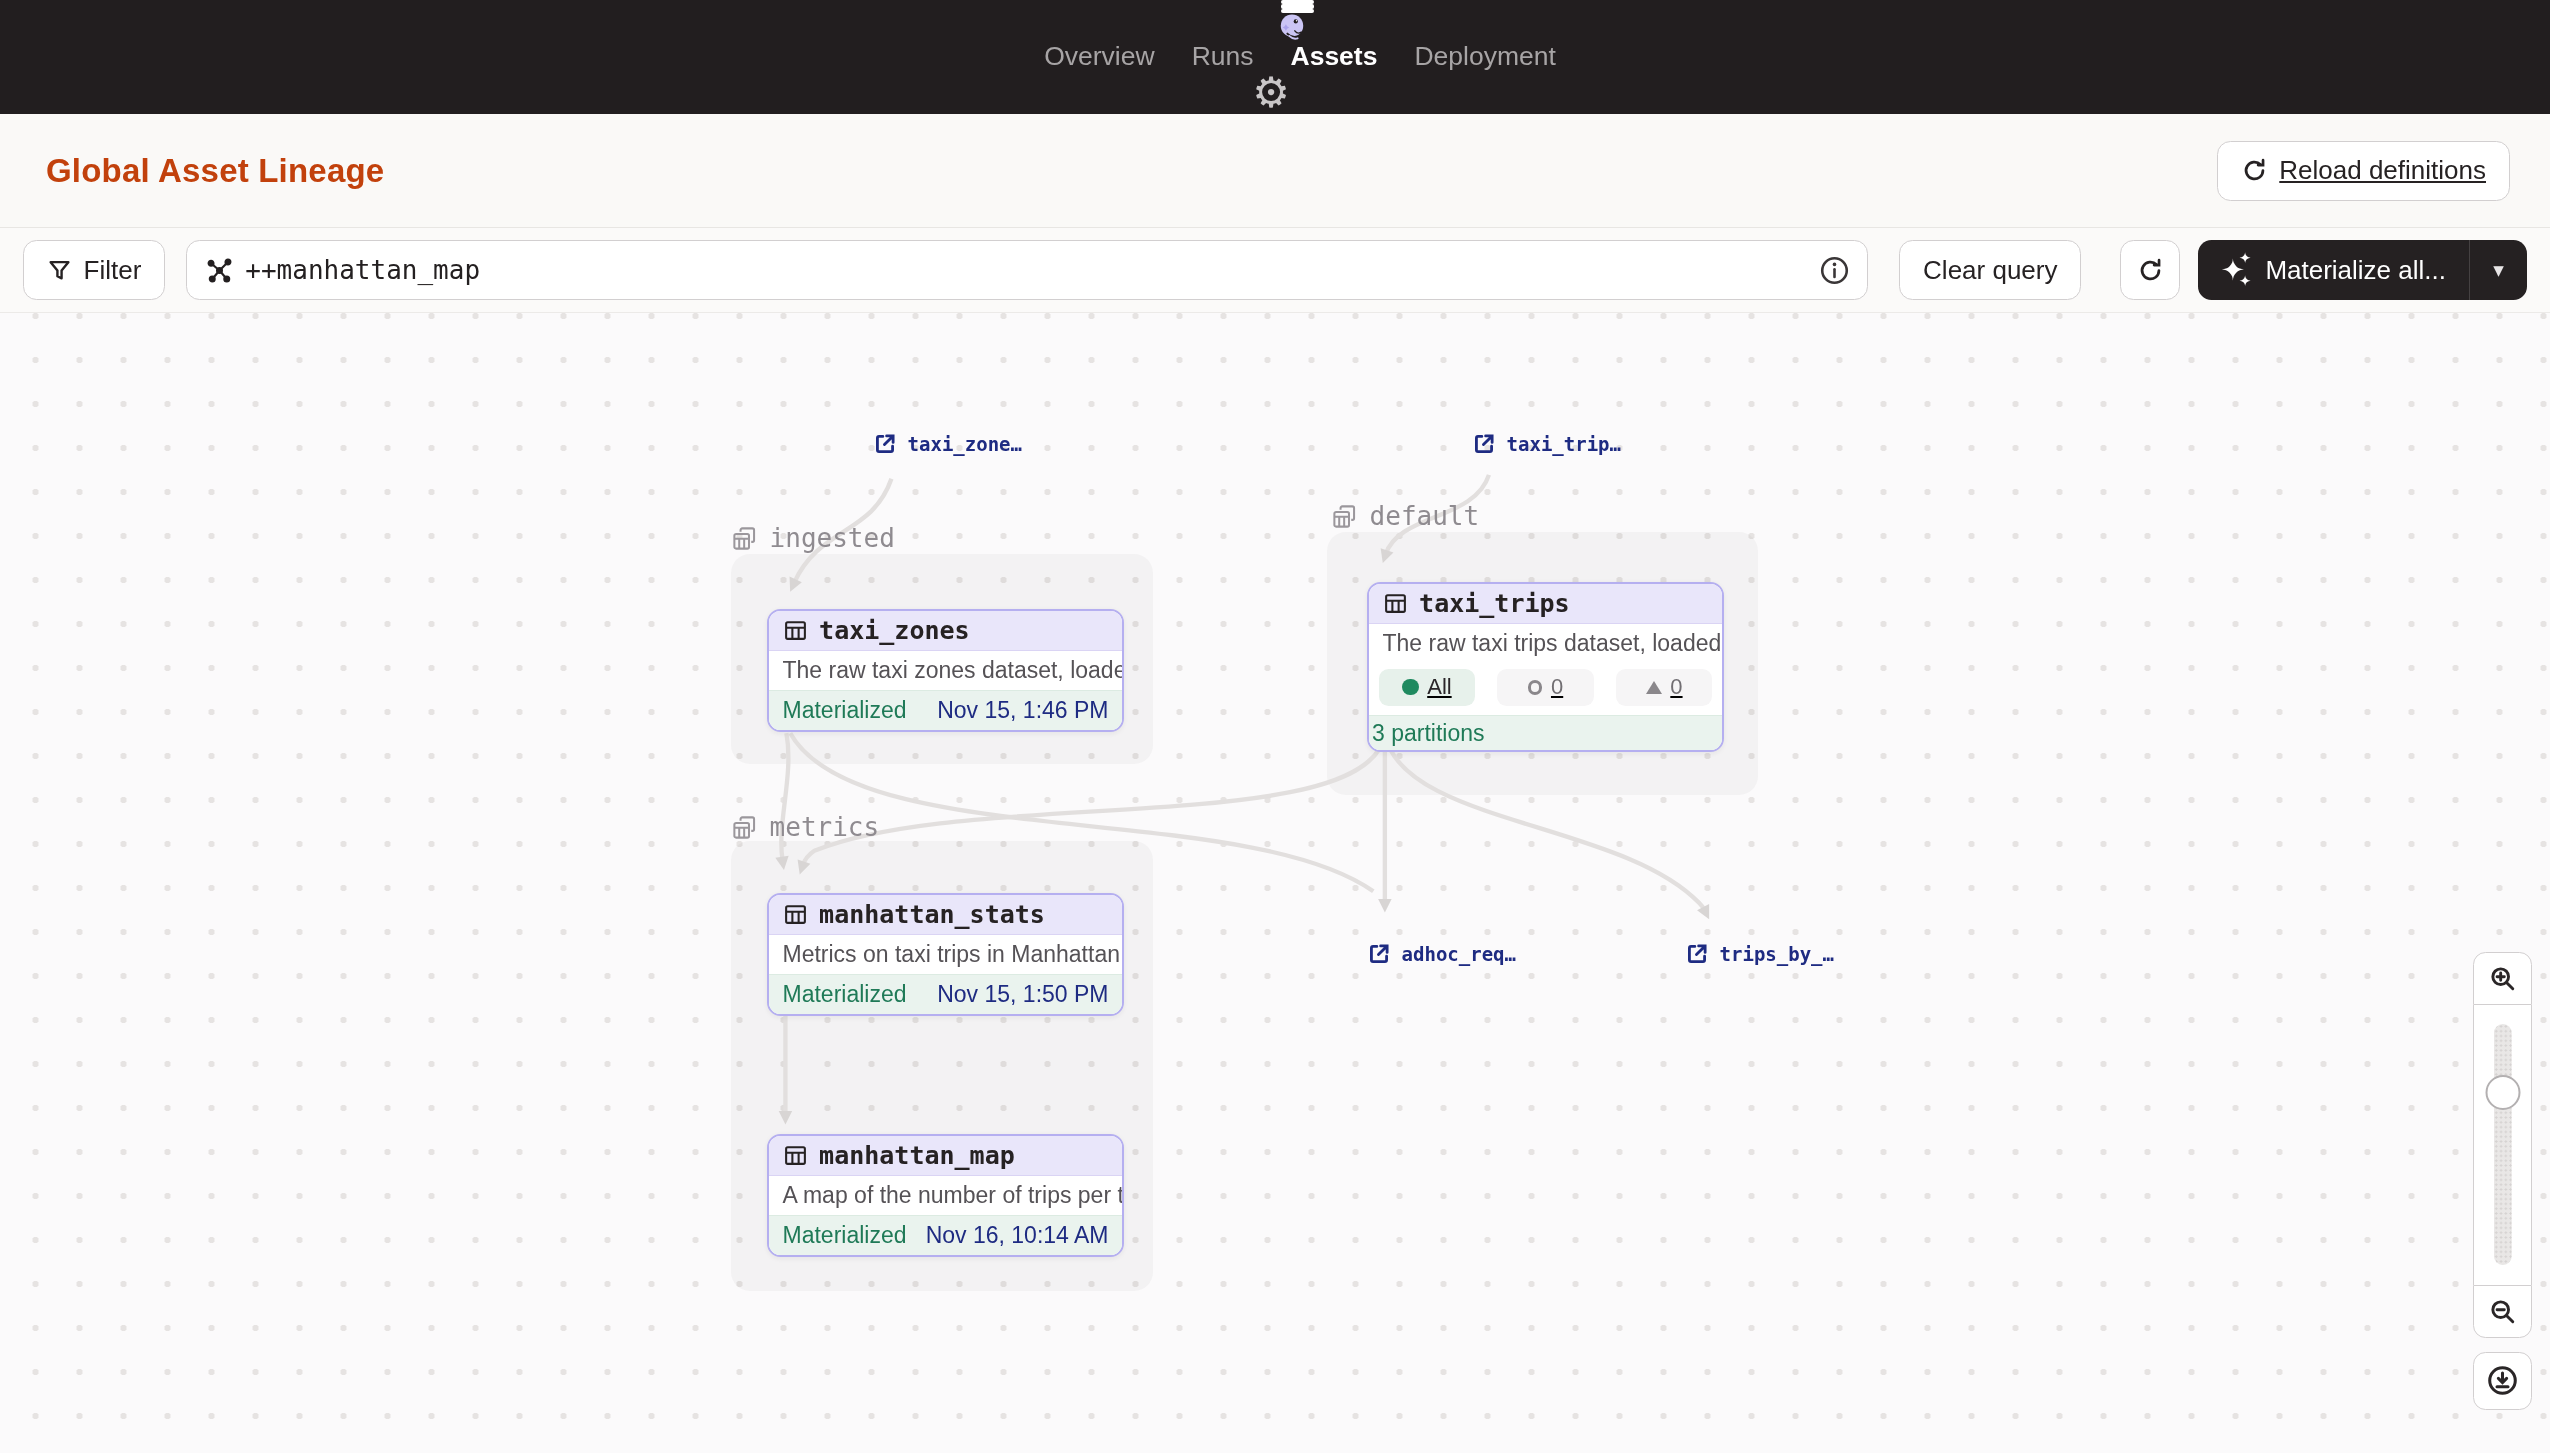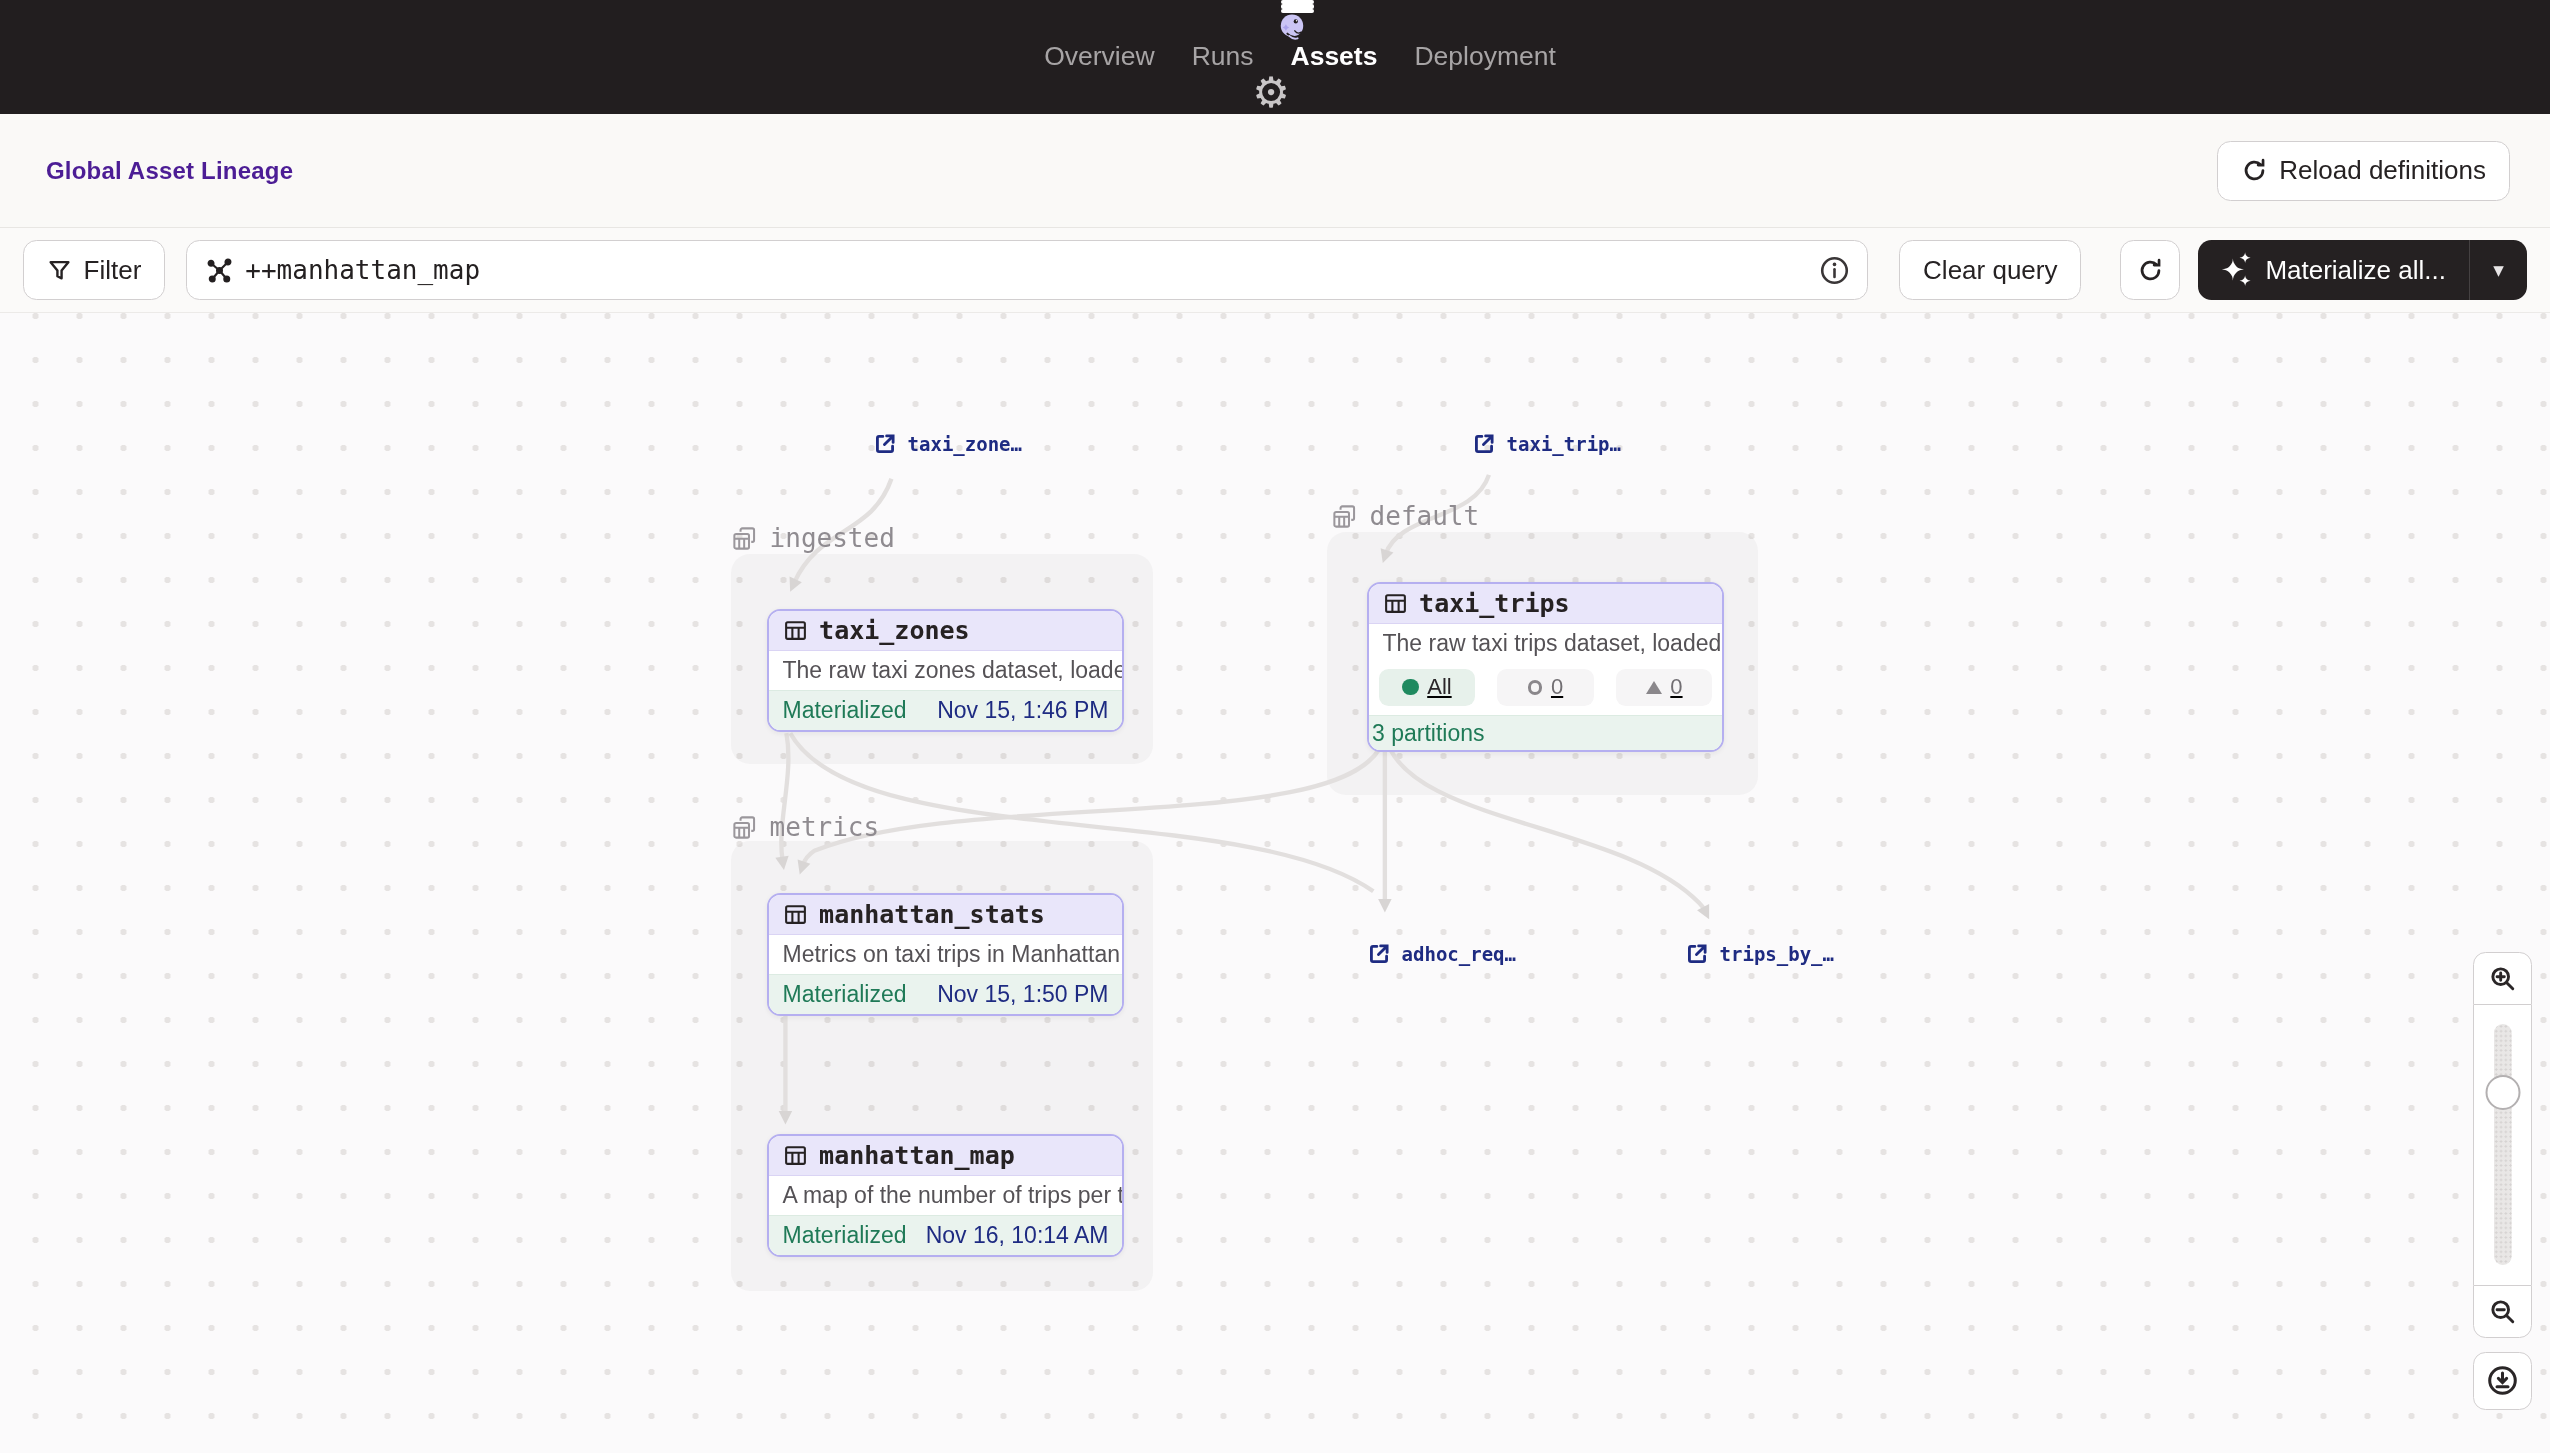--- a/index.html
+++ b/index.html
@@ -23,24 +23,24 @@
   .search .ph { color:#cfcdce; font-size:26px; margin-left:13.5px; flex:1; }
   .search .slash { width:50px; height:39px; margin-right:11.6px; border-radius:8.7px; background:#4b4748;
                    color:#e8e6e7; font-size:24px; display:flex; align-items:center; justify-content:center;
                    background-image:radial-gradient(#565253 1.3px, transparent 1.3px); background-size:5.8px 5.8px; }
   .gear { width:50px; margin:0 31px 0 23px; color:#c9c6c7; font-size:42px; line-height:1;
           font-family:"DejaVu Sans", sans-serif; text-align:center; cursor:pointer; }
 
   
   .pagehead { height:114px; background:#faf9f7; border-bottom:1px solid #e8e6e3;
               display:flex; align-items:center; }
-  .pagehead h1 { font-size:24px; font-weight:700; color:#4c1d95; margin-left:46px; letter-spacing:0.2px; }
+  .pagehead h1 { font-size:33px; font-weight:700; color:#c2410c; margin-left:46px; letter-spacing:0.2px; }
   .btn { display:flex; align-items:center; gap:11.6px; height:60px; padding:0 23px; background:#fff;
          border:1.4px solid #d2cfd0; border-radius:13.5px; font-size:26px; color:#262223; cursor:pointer; }
-  .reload { margin-left:auto; margin-right:40px; }
+  .reload { margin-left:auto; margin-right:40px;text-decoration:underline; }
 
   
   .toolbar { height:85px; background:#fbfaf9; border-bottom:1px solid #eceae8;
              display:flex; align-items:center; padding:0 23px; }
   .queryinput { flex:1; height:60px; margin-left:21px; background:#fff; border:1.4px solid #d2cfd0;
                 border-radius:13.5px; display:flex; align-items:center; padding:0 17.3px; cursor:text; }
   .queryinput .qv { font-size:26px; color:#242021; margin-left:11.6px; flex:1; }
   .clearq { margin-left:31px; }
   .iconbtn { width:60px; padding:0; justify-content:center; margin-left:39px; }
   .materialize { margin-left:17.3px; height:60px; background:#252122; border-radius:13.5px; display:flex;

